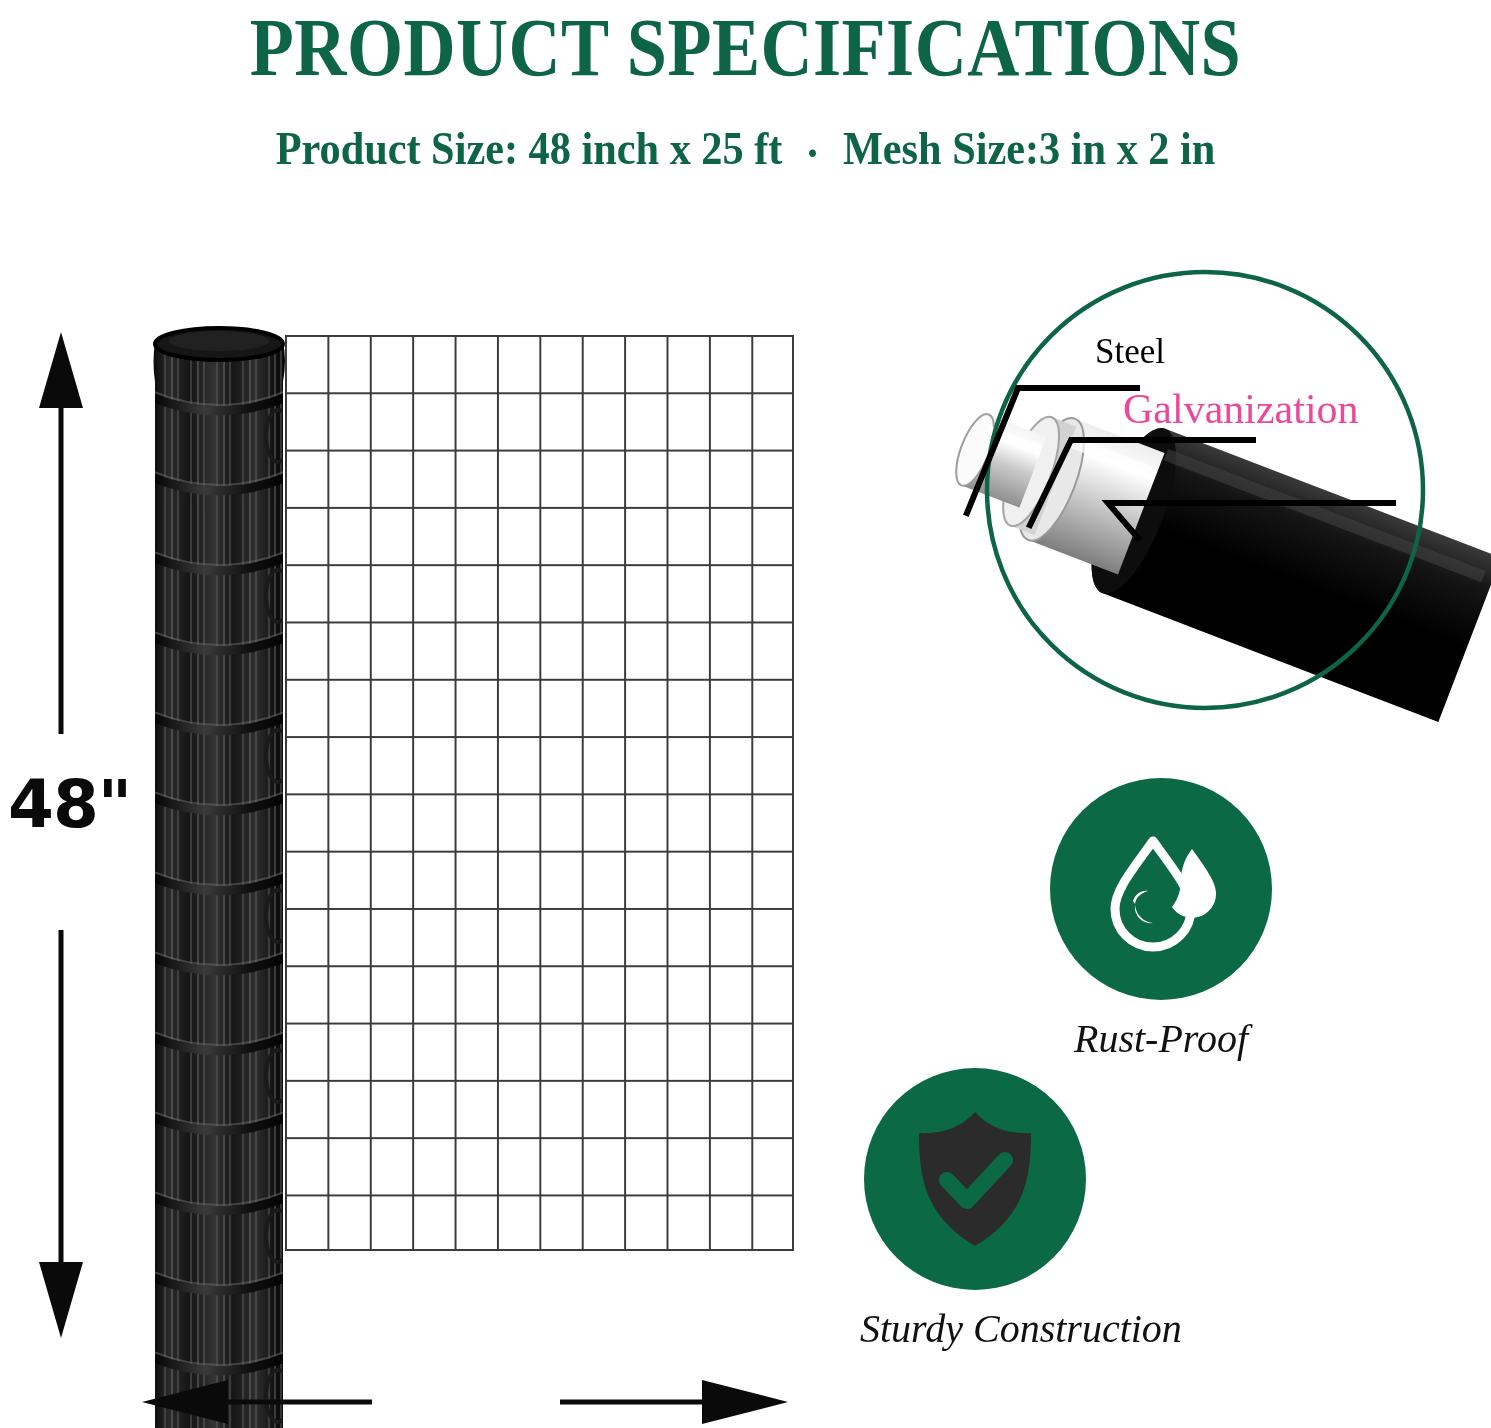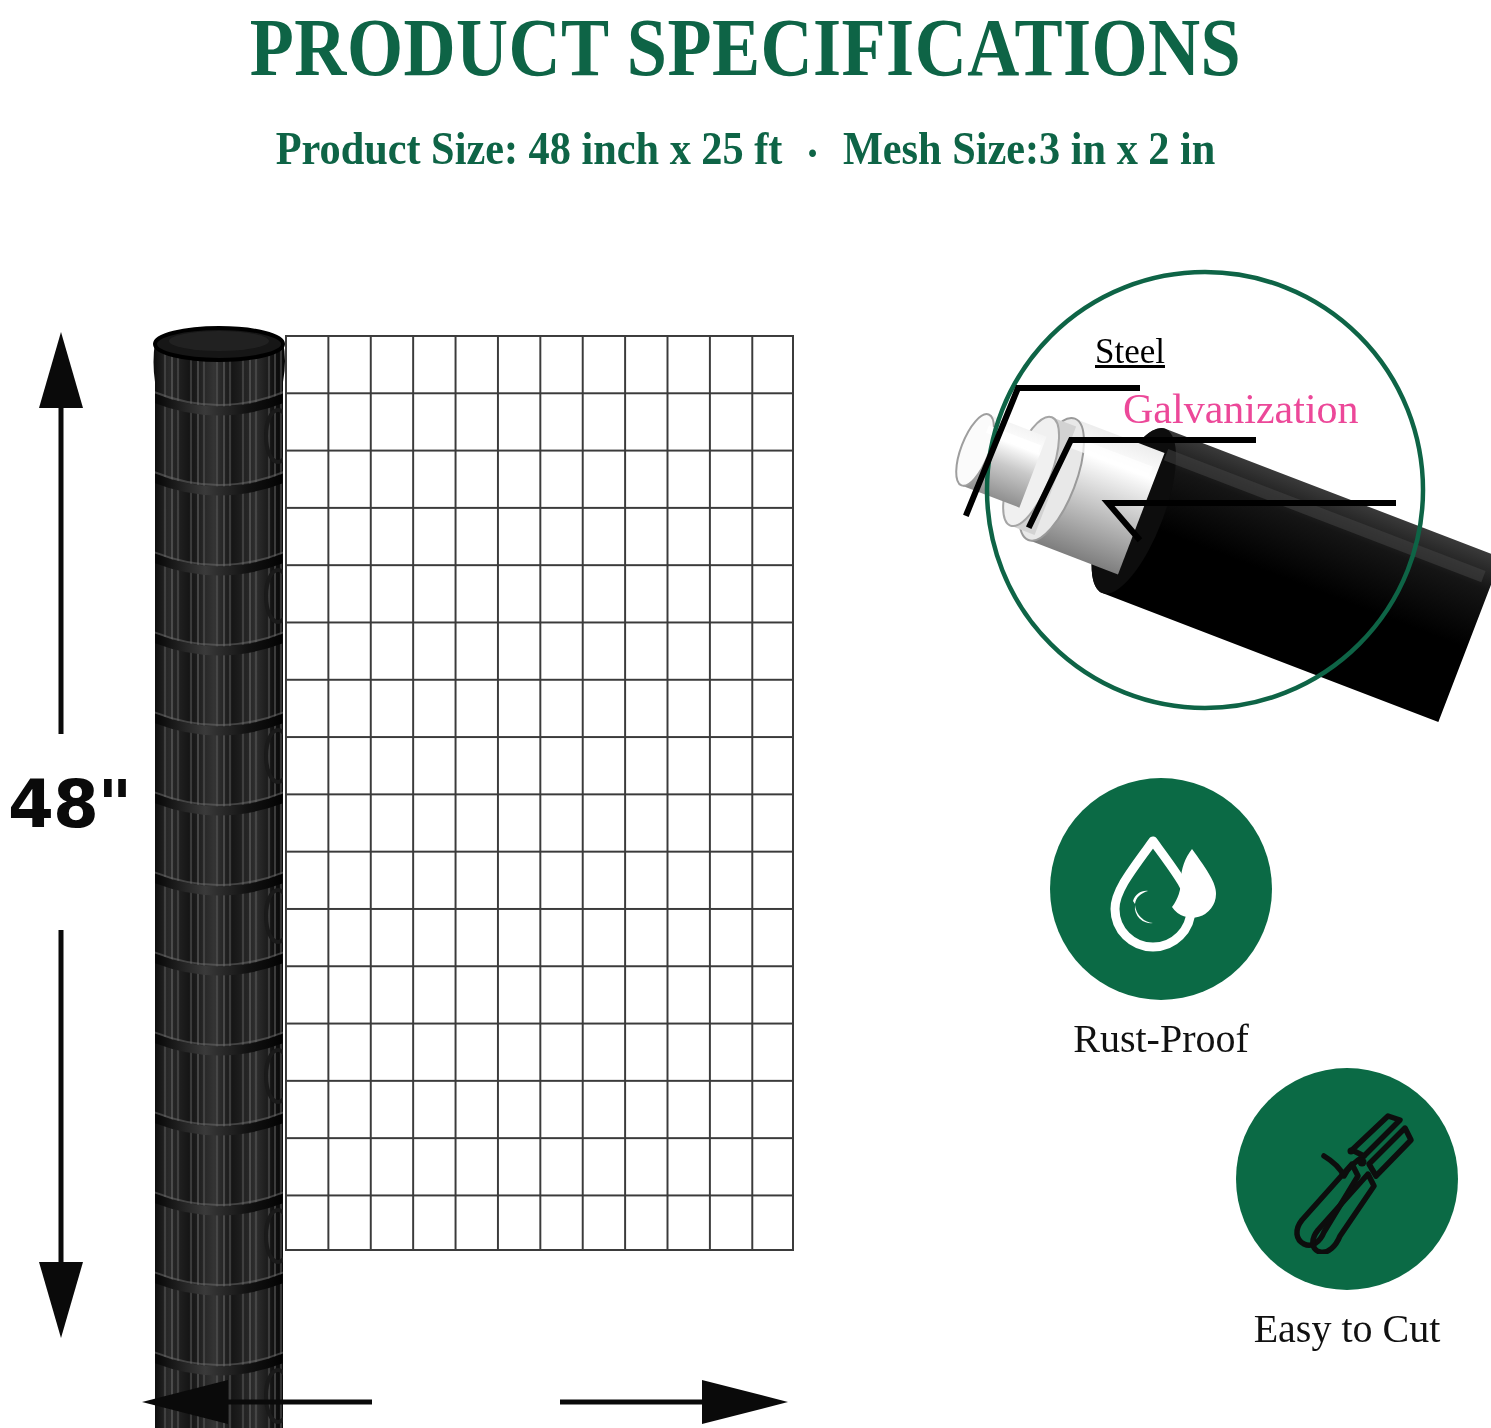--- a/index.html
+++ b/index.html
@@ -192,20 +192,21 @@
     top: 50%;
     transform: translate(-50%, -50%);
   }
   .feature-badge .badge-label {
     margin-top: 14px;
     font-family: "Liberation Serif", "DejaVu Serif", serif;
     font-size: 40px;
     color: #111111;
     white-space: nowrap;
     line-height: 50px;
+    font-style: italic;
   }
   #feature-rust-proof { left: 186px; top: 8px; }
   #feature-sturdy     { left:   0px; top: 298px; }
   #feature-easy-cut   { left: 372px; top: 298px; }
 </style>
 </head>
 <body>
 
 <div id="header-block">
   <div id="page-title">PRODUCT SPECIFICATIONS</div>
@@ -388,21 +389,21 @@
     <circle cx="265" cy="265" r="218" fill="none" stroke="#0e6446" stroke-width="4.5"></circle>
 
     <g stroke="#000000" stroke-width="6" fill="none" stroke-linecap="square">
       <path d="M 27,288 L 78,163 L 197,163"></path>
       <path d="M 90,300 L 131,215 L 313,215"></path>
       <path d="M 198,313 L 168,278 L 453,278"></path>
     </g>
   </svg>
 
   <div style="position:absolute; left:155px; top:107px; font-size:35px; color:#000;
-              font-family:'Liberation Serif','DejaVu Serif',serif; white-space:nowrap;text-decoration:underline;">Steel</div>
+              font-family:'Liberation Serif','DejaVu Serif',serif; white-space:nowrap;">Steel</div>
   <div style="position:absolute; left:183px; top:160px; font-size:42px; color:#ec4899;
               font-family:'Liberation Serif','DejaVu Serif',serif; white-space:nowrap;">Galvanization</div>
 </div>
 
 <div id="features-group">
 
   <div class="feature-badge" id="feature-rust-proof">
     <div class="badge-circle">
       <svg width="140" height="140" viewBox="0 0 140 140">
 
@@ -410,36 +411,24 @@
 
         <path d="M62,22 C40,52 24,72 24,90 a38,38 0 0 0 76,0 C100,72 84,52 62,22 Z" fill="none" stroke="#ffffff" stroke-width="9" stroke-linejoin="round"></path>
 
         <path d="M44,86 a20,20 0 0 0 18,18 a16,16 0 0 1 -18,-18 z" fill="#ffffff"></path>
         <path d="M42,82 c2,-7 9,-11 15,-10 c-7,2 -12,6 -13,13 z" fill="#ffffff"></path>
       </svg>
     </div>
     <div class="badge-label">Rust-Proof</div>
   </div>
 
-
-  <div class="feature-badge" id="feature-easy-cut">
+  <div class="feature-badge" id="feature-sturdy">
     <div class="badge-circle">
-      <svg width="150" height="150" viewBox="0 0 150 150">
-        <g fill="none" stroke="#0d0d0d" stroke-width="5.5" stroke-linecap="round" stroke-linejoin="round">
-
-          <path d="M128,16 L92,52 L80,46 L116,12 Z"></path>
-
-          <path d="M133,24 L97,60 L104,72 L139,36 Z"></path>
-
-          <path d="M92,52 C82,58 76,64 72,72 C68,64 62,58 52,52"></path>
-
-          <path d="M80,60 L30,116 C22,126 24,136 32,140 C40,144 48,138 52,128 L86,72 Z"></path>
-
-          <path d="M96,70 L46,126 C38,136 40,146 48,148 C56,150 64,142 68,132 L102,82 Z"></path>
-        </g>
-        <circle cx="90" cy="58" r="4.5" fill="#0d0d0d"></circle>
-        <circle cx="79" cy="47" r="3.5" fill="#0d0d0d"></circle>
+      <svg width="140" height="150" viewBox="0 0 140 150">
+        <path d="M70,8 C86,26 108,30 126,29 C126,74 120,112 70,142 C20,112 14,74 14,29 C32,30 54,26 70,8 Z" fill="#2b2b2b"></path>
+        <path d="M42,76 L62,97 L100,56" fill="none" stroke="#0b6a45" stroke-width="16" stroke-linecap="round" stroke-linejoin="round"></path>
       </svg>
     </div>
-    <div class="badge-label">Easy to Cut</div>
-  </div>
+    <div class="badge-label">Sturdy Construction</div>
+  </div>
+
 
 </div>
 
 </body></html>

